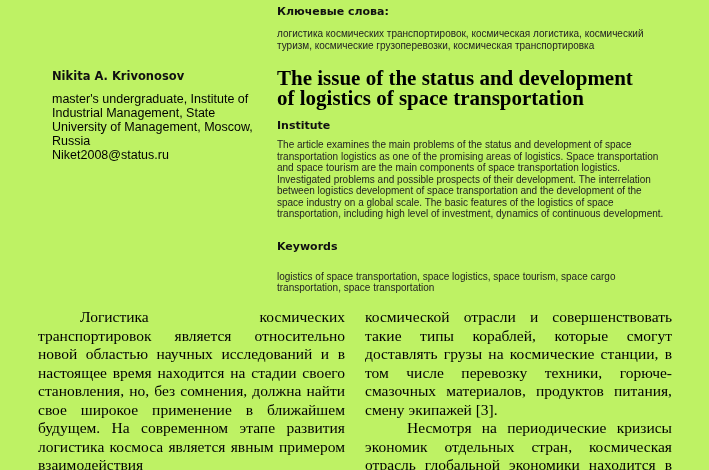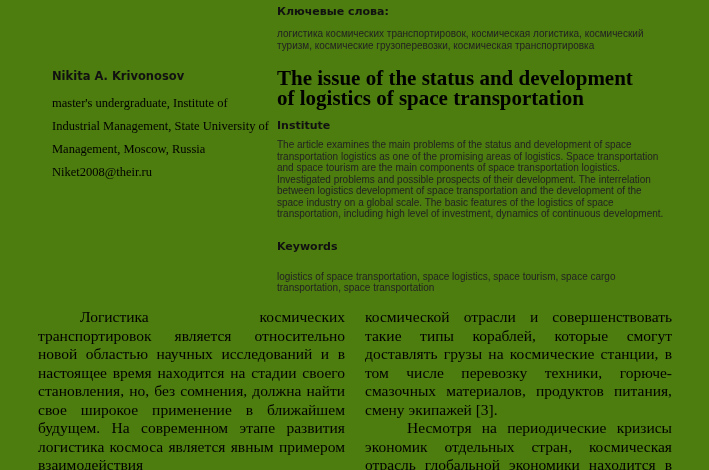--- a/index.html
+++ b/index.html
@@ -1,21 +1,21 @@
 <!DOCTYPE html>
 <html><head>
 <meta charset="utf-8">
 <style>
   * { margin: 0; padding: 0; box-sizing: border-box; }
   html, body { background: #ffffff; }
   .page {
     position: relative;
     width: 709px;
     height: 470px;
-    background: #4d7c0f;
+    background: #bef264;
     overflow: hidden;
     color: #000;
   }
   
   .h-sans {
     font-family: "DejaVu Sans", "Liberation Sans", sans-serif;
     font-weight: bold;
     font-size: 11px;
     line-height: 13px;
     color: #111;
@@ -32,23 +32,23 @@
   
   .author { position: absolute; left: 52px; top: 69px; width: 220px; }
   .author-name {
     font-family: "DejaVu Sans", "Liberation Sans", sans-serif;
     font-weight: bold;
     font-size: 11.5px;
     line-height: 14px;
     color: #111;
   }
   .affiliation, .email {
-    font-family: Liberation Serif, serif;
+    font-family: Liberation Sans, sans-serif;
     font-size: 12.5px;
-    line-height: 23px;
+    line-height: 14px;
     color: #000;
   }
   .affiliation { margin-top: 9px; }
   
   .main { position: absolute; left: 277px; top: 68px; width: 392px; }
   .title {
     font-family: "Liberation Serif", "DejaVu Serif", serif;
     font-weight: bold;
     font-size: 21px;
     line-height: 20px;
@@ -85,21 +85,21 @@
 <div class="page">
 
   <section class="kw-ru">
     <div class="h-sans">Ключевые слова:</div>
     <div class="small-sans">логистика космических транспортировок, космическая логистика, космический туризм, космические грузоперевозки, космическая транспортировка</div>
   </section>
 
   <aside class="author">
     <div class="author-name">Nikita A. Krivonosov</div>
     <div class="affiliation">master's undergraduate, Institute of Industrial Management, State University of Management, Moscow, Russia</div>
-    <div class="email">Niket2008@their.ru</div>
+    <div class="email">Niket2008@status.ru</div>
   </aside>
 
   <section class="main">
     <h1 class="title">The issue of the status and development of logistics of space transportation</h1>
     <div class="h-sans abstract-heading">Institute</div>
     <div class="small-sans abstract-text">The article examines the main problems of the status and development of space transportation logistics as one of the promising areas of logistics. Space transportation and space tourism are the main components of space transportation logistics. Investigated problems and possible prospects of their development. The interrelation between logistics development of space transportation and the development of the space industry on a global scale. The basic features of the logistics of space transportation, including high level of investment, dynamics of continuous development.</div>
     <div class="h-sans keywords-heading">Keywords</div>
     <div class="small-sans keywords-text">logistics of space transportation, space logistics, space tourism, space cargo transportation, space transportation</div>
   </section>
 

